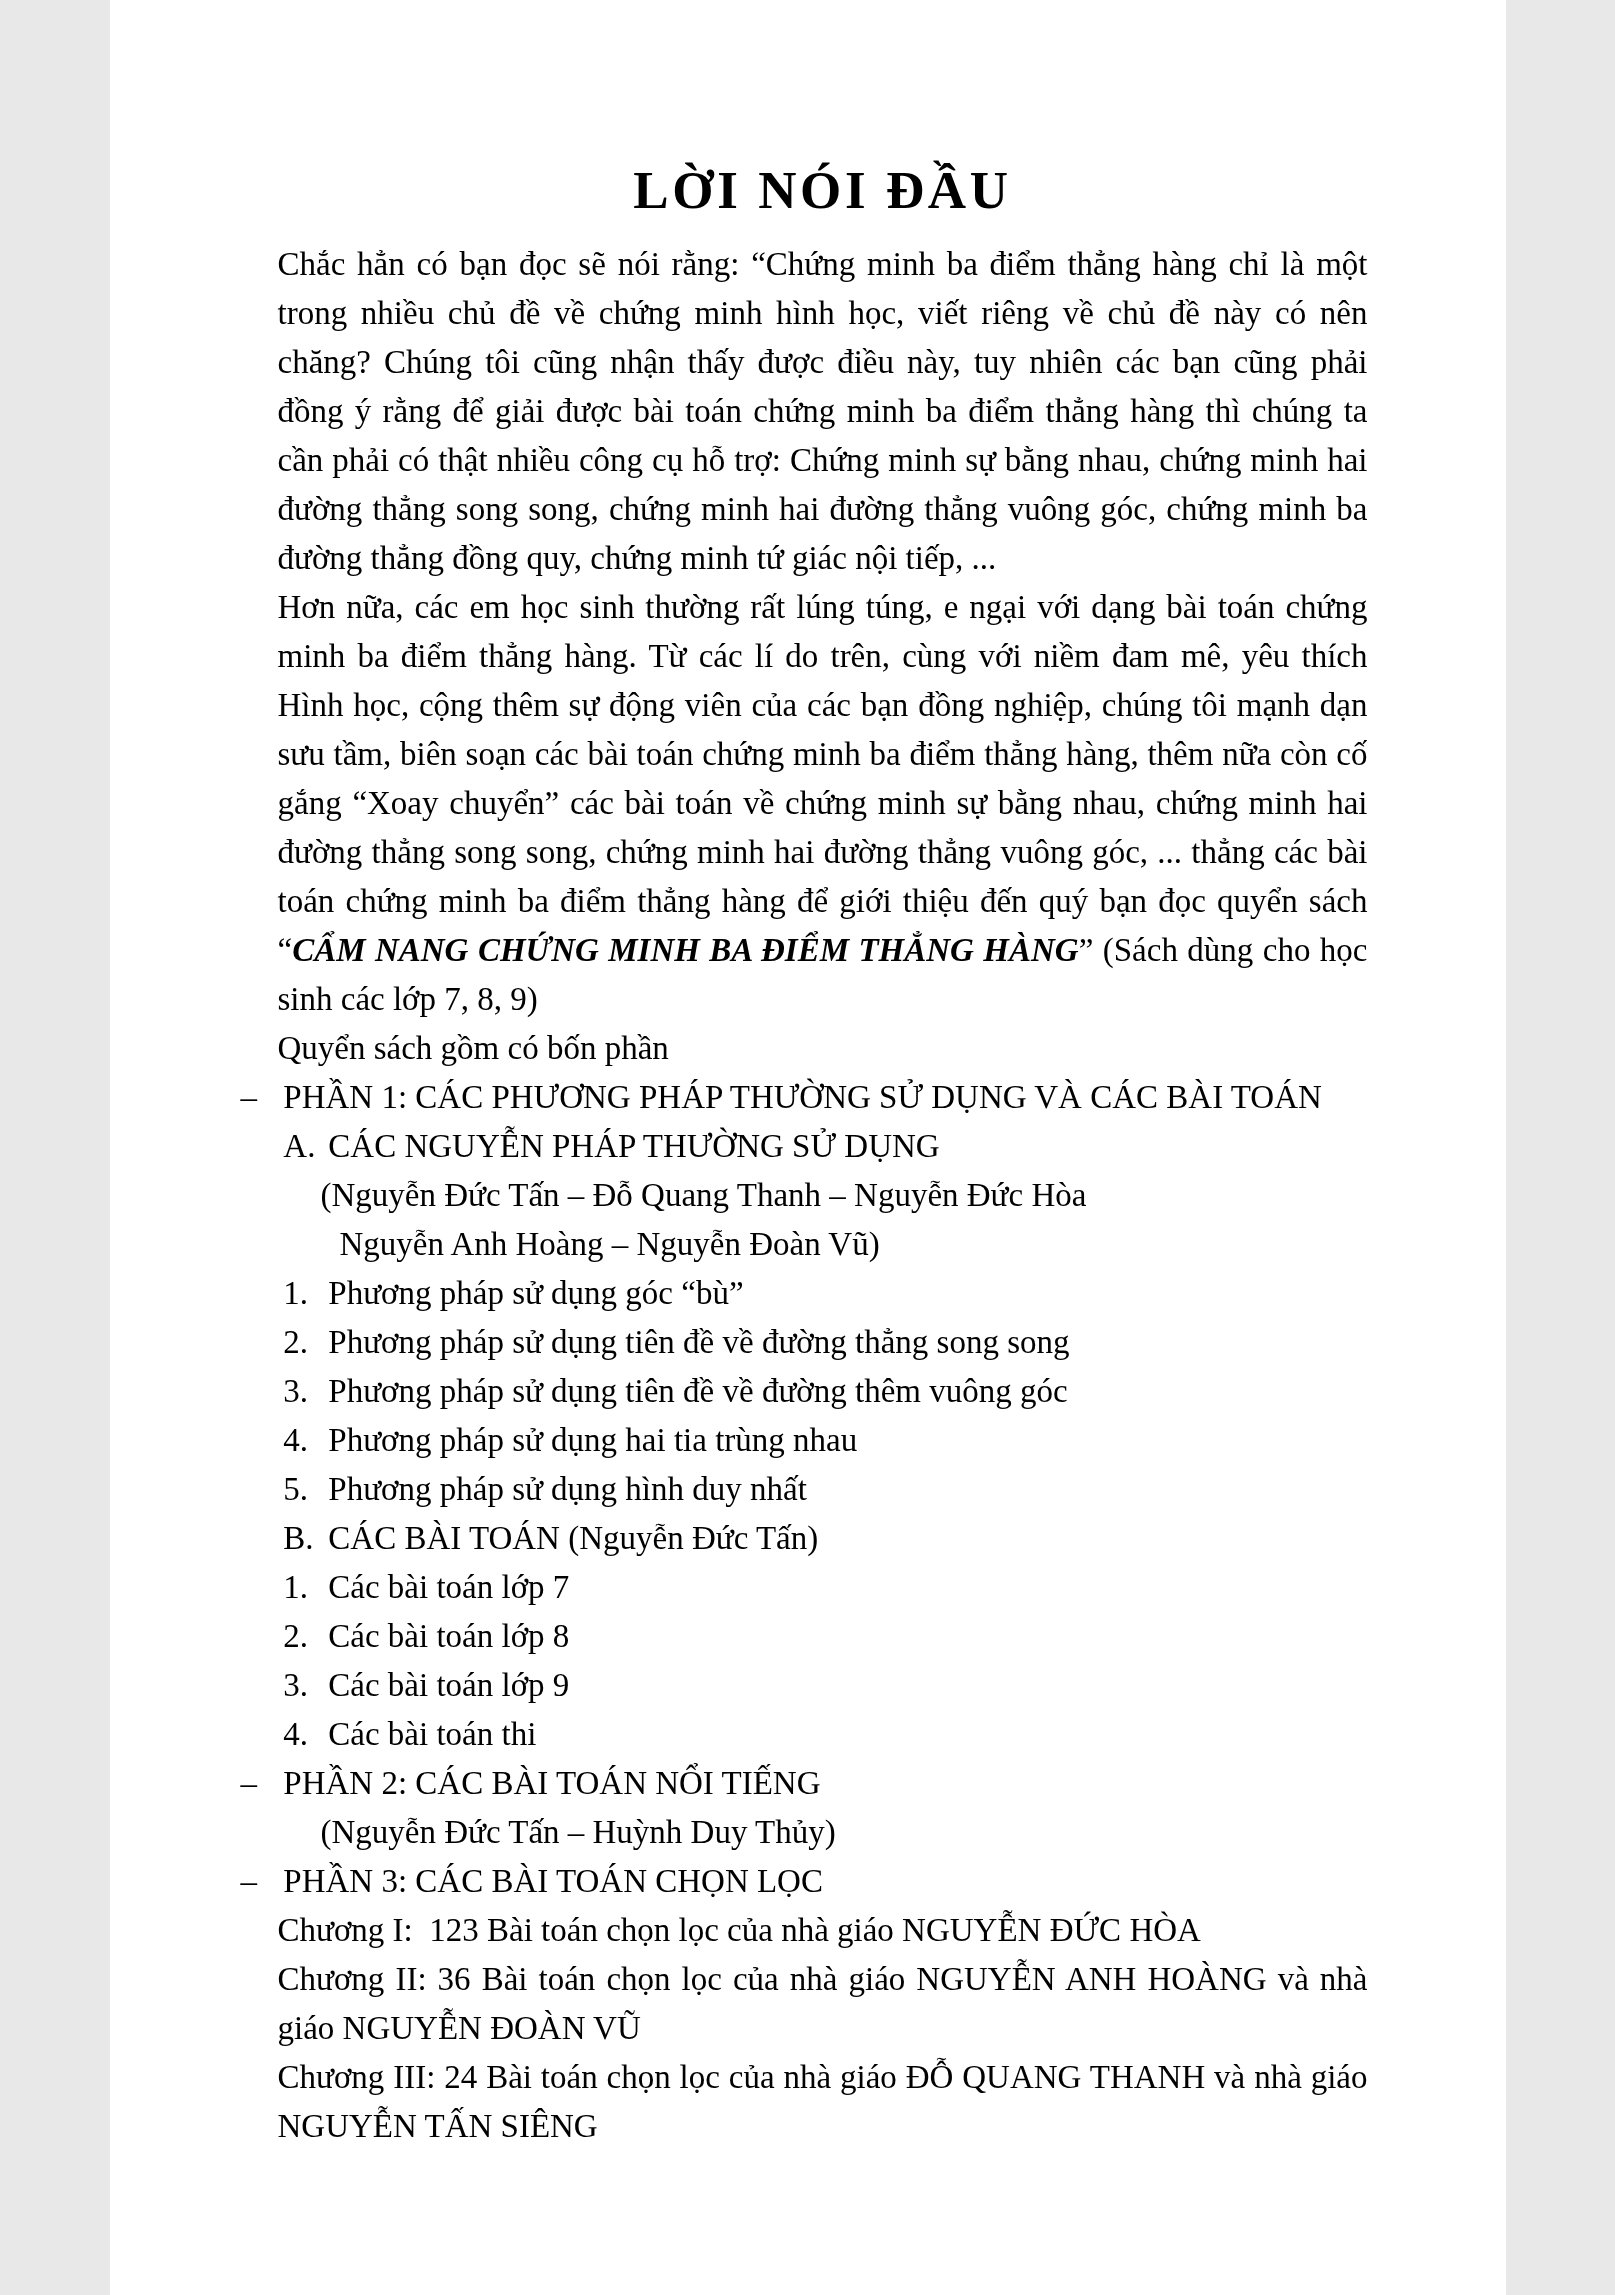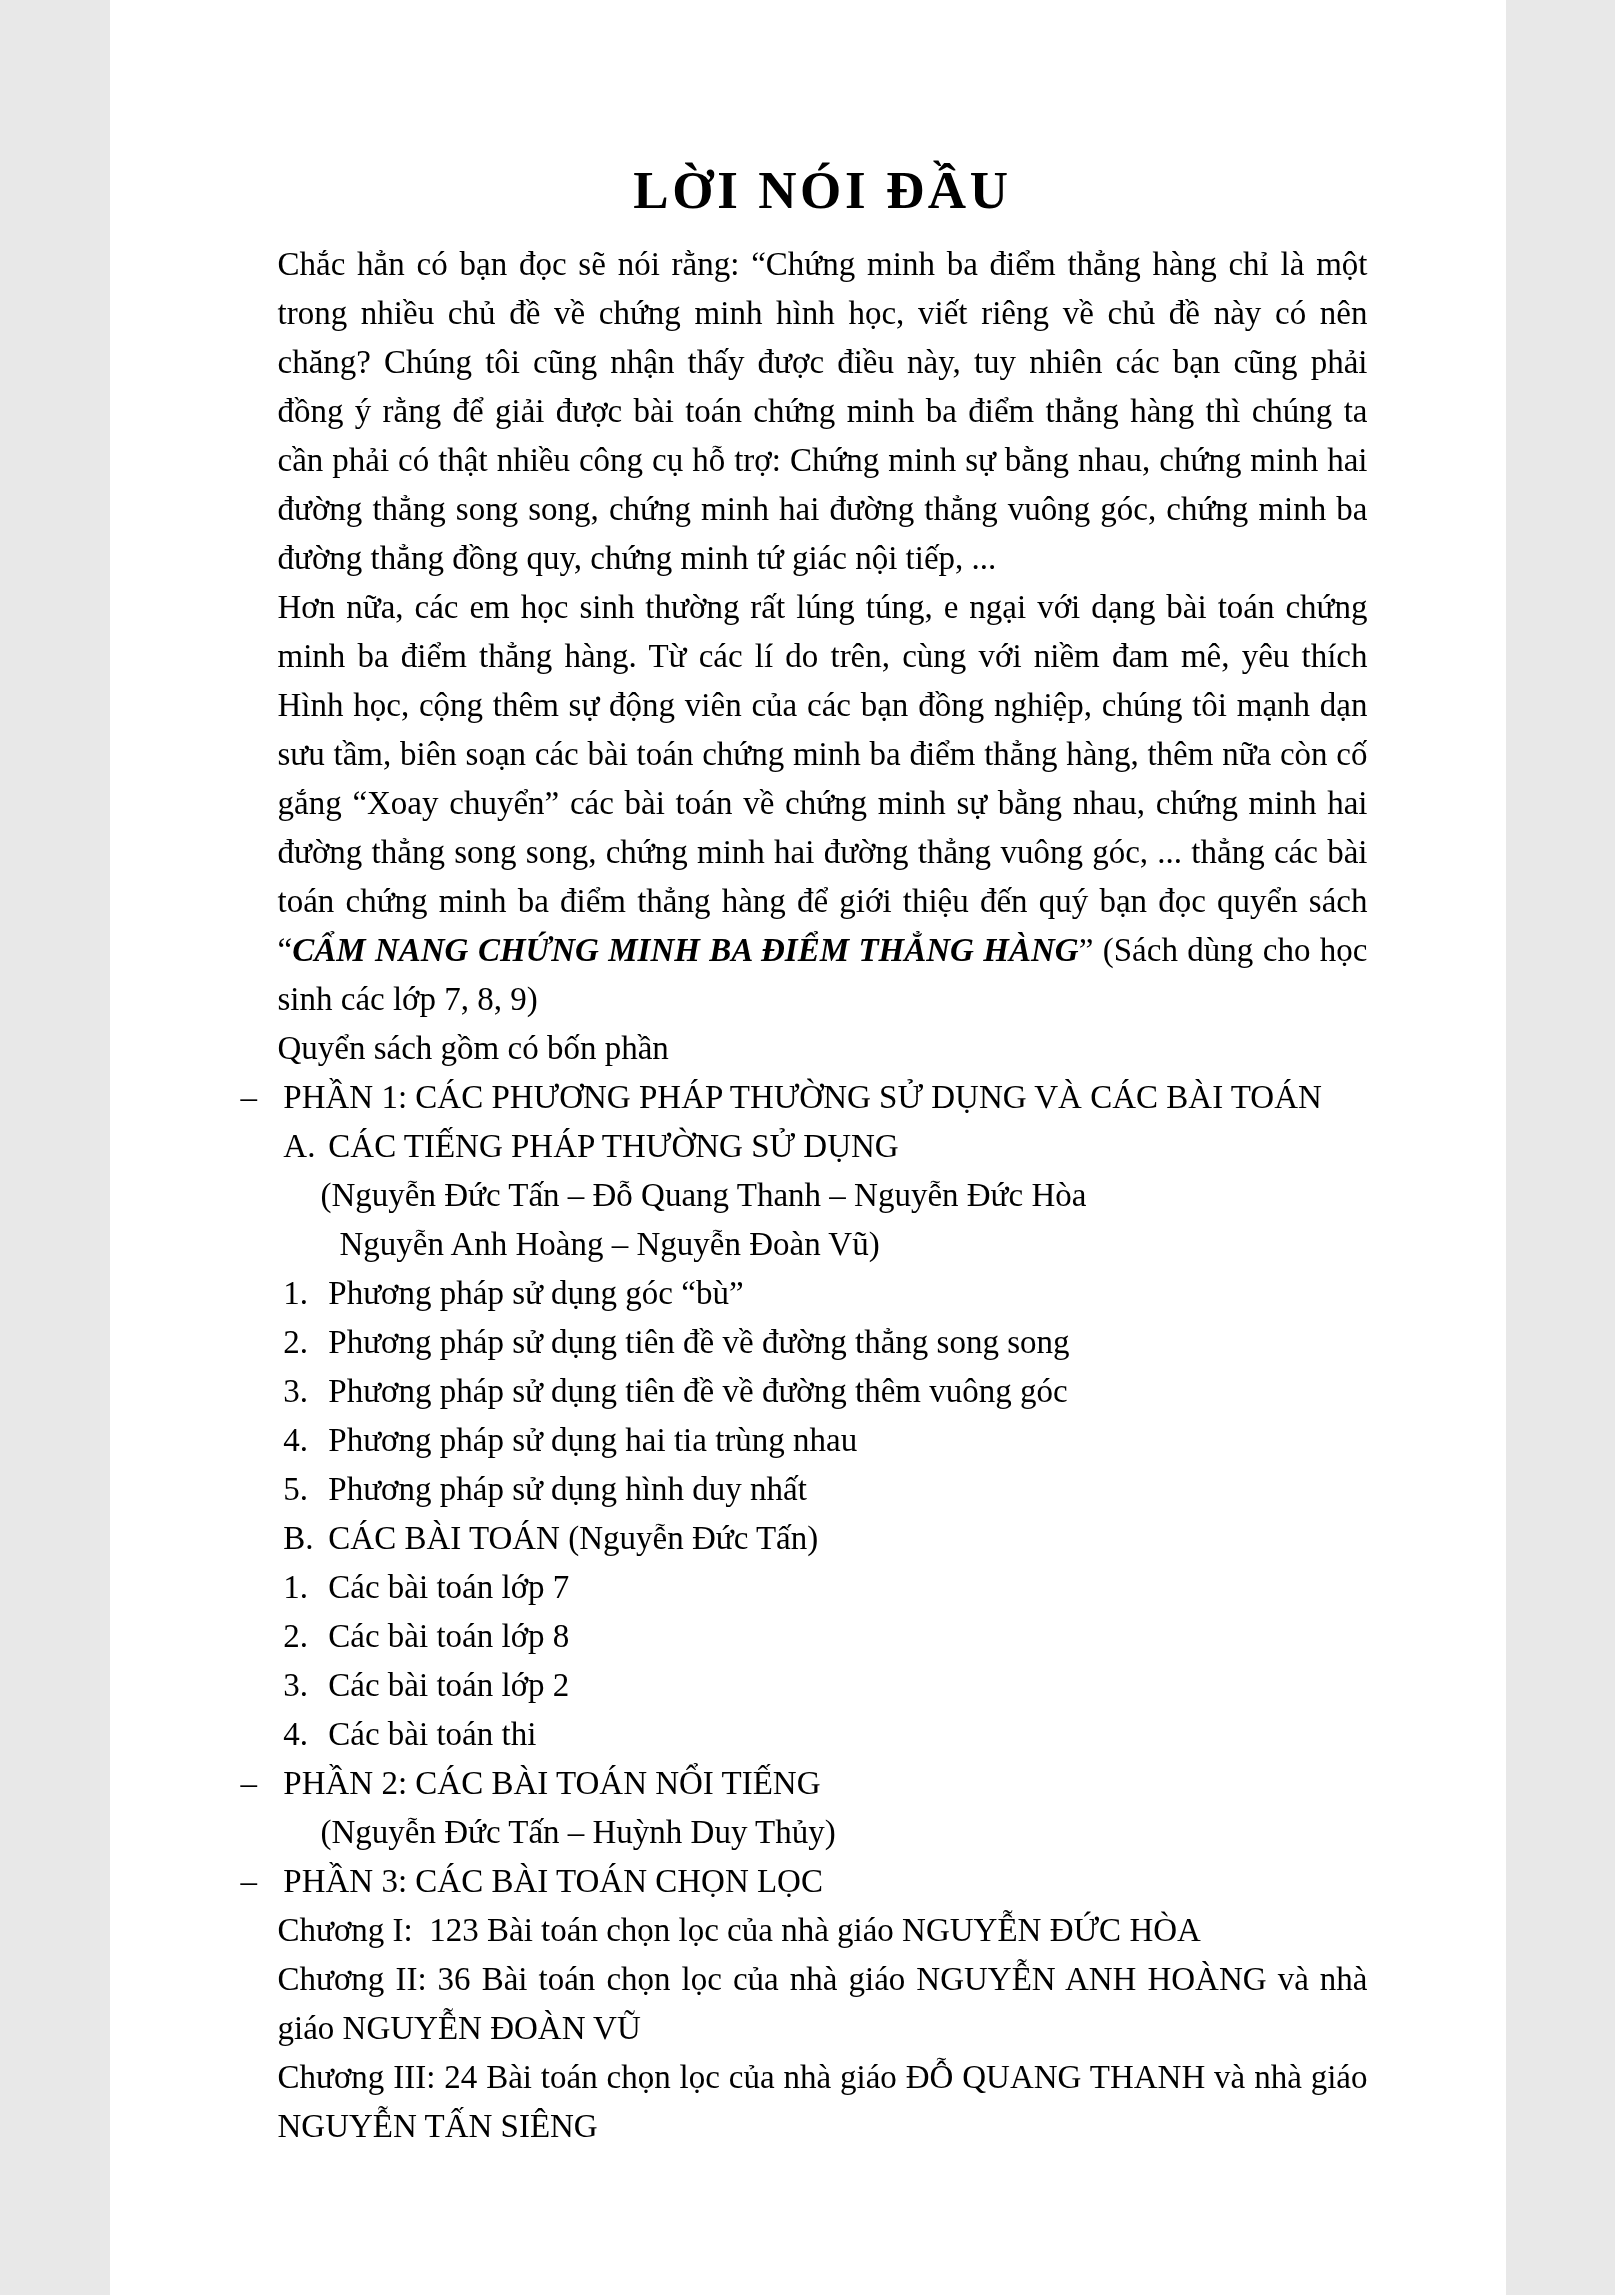--- a/index.html
+++ b/index.html
@@ -64,21 +64,21 @@
 
     <p class="body-par"><span>Hơn nữa, các em học sinh thường rất lúng túng, e ngại với dạng bài toán chứng minh ba điểm thẳng hàng. Từ các lí do trên, cùng với niềm đam mê, yêu thích Hình học, cộng thêm sự động viên của các bạn đồng nghiệp, chúng tôi mạnh dạn sưu tầm, biên soạn các bài toán chứng minh ba điểm thẳng hàng, thêm nữa còn cố gắng “Xoay chuyển” các bài toán về chứng minh sự bằng nhau, chứng minh hai đường thẳng song song, chứng minh hai đường thẳng vuông góc, ... thẳng các bài toán chứng minh ba điểm thẳng hàng để giới thiệu đến quý bạn đọc quyển sách “</span><span class="book-title">CẨM NANG CHỨNG MINH BA ĐIỂM THẲNG HÀNG</span><span>” (Sách dùng cho học sinh các lớp 7, 8, 9)</span></p>
 
     <p class="body-par">Quyển sách gồm có bốn phần</p>
 
     <div class="row part">
       <span class="dash">–</span><span>PHẦN 1: CÁC PHƯƠNG PHÁP THƯỜNG SỬ DỤNG VÀ CÁC BÀI TOÁN</span>
     </div>
 
     <div class="row lettered">
-      <span class="num">A.</span><span>CÁC TIẾNG PHÁP THƯỜNG SỬ DỤNG</span>
+      <span class="num">A.</span><span>CÁC NGUYỄN PHÁP THƯỜNG SỬ DỤNG</span>
     </div>
 
     <div class="row authors indent-1">(Nguyễn Đức Tấn – Đỗ Quang Thanh – Nguyễn Đức Hòa</div>
     <div class="row authors indent-2">Nguyễn Anh Hoàng – Nguyễn Đoàn Vũ)</div>
 
     <div class="row numbered">
       <span class="num">1.</span><span>Phương pháp sử dụng góc “bù”</span>
     </div>
     <div class="row numbered">
       <span class="num">2.</span><span>Phương pháp sử dụng tiên đề về đường thẳng song song</span>
@@ -97,21 +97,21 @@
       <span class="num">B.</span><span>CÁC BÀI TOÁN (Nguyễn Đức Tấn)</span>
     </div>
 
     <div class="row numbered">
       <span class="num">1.</span><span>Các bài toán lớp 7</span>
     </div>
     <div class="row numbered">
       <span class="num">2.</span><span>Các bài toán lớp 8</span>
     </div>
     <div class="row numbered">
-      <span class="num">3.</span><span>Các bài toán lớp 2</span>
+      <span class="num">3.</span><span>Các bài toán lớp 9</span>
     </div>
     <div class="row numbered">
       <span class="num">4.</span><span>Các bài toán thi</span>
     </div>
 
     <div class="row part">
       <span class="dash">–</span><span>PHẦN 2: CÁC BÀI TOÁN NỔI TIẾNG</span>
     </div>
 
     <div class="row authors indent-1">(Nguyễn Đức Tấn – Huỳnh Duy Thủy)</div>

